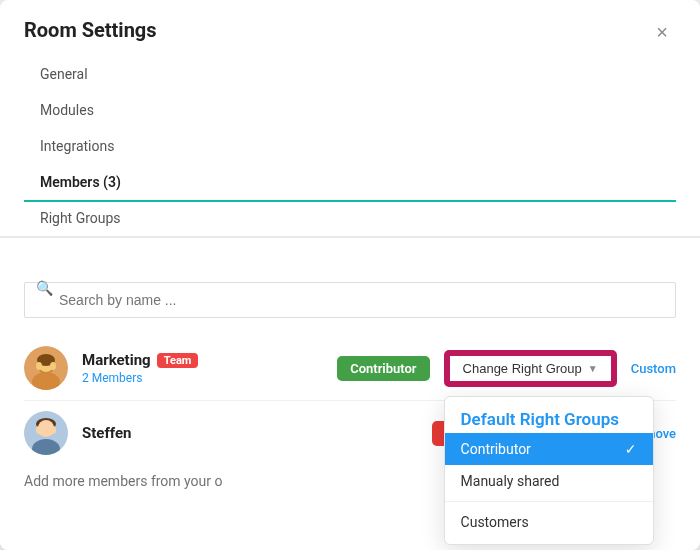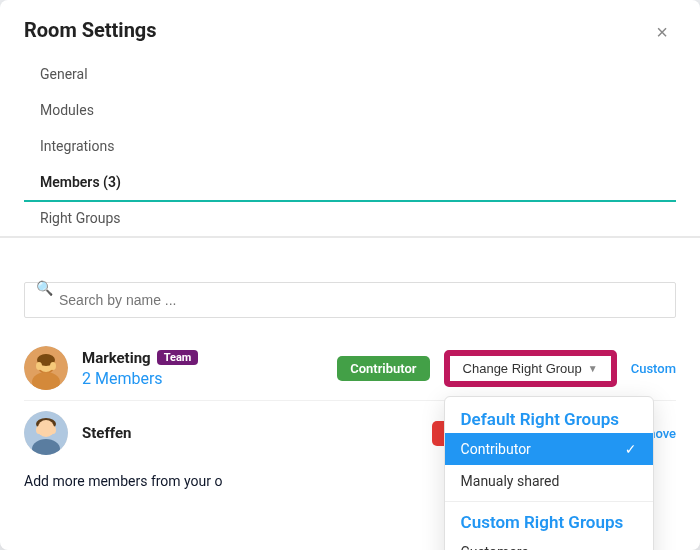--- a/index.html
+++ b/index.html
@@ -122,29 +122,29 @@
     .member-info { flex: 1; min-width: 0; }
     .member-name {
       font-size: 15px;
       font-weight: 700;
       color: #222;
       display: flex;
       align-items: center;
       gap: 6px;
     }
     .team-badge {
-      background: #701a75;
+      background: #ef4444;
       color: #fff;
       font-size: 11px;
       font-weight: 700;
       border-radius: 4px;
       padding: 1px 7px;
     }
     .member-sub {
-      font-size: 16px;
+      font-size: 12px;
       color: #2196f3;
       margin-top: 2px;
     }
     .badge-red {
       background: #e53935;
       color: #fff;
       border-radius: 5px;
       padding: 5px 13px;
       font-size: 13px;
       font-weight: 600;
@@ -174,21 +174,21 @@
     .change-right-btn .caret { font-size: 10px; color: #888; }
     .remove-link {
       color: #2196f3;
       font-size: 13px;
       font-weight: 500;
       cursor: pointer;
       white-space: nowrap;
       text-decoration: none;
     }
     .add-more-link {
-      color: #0f172a;
+      color: #737373;
       font-size: 14px;
       cursor: pointer;
       margin-top: 8px;
       display: inline-block;
     }
     
     .dropdown-menu {
       position: absolute;
       top: 46px;
       left: 0;
@@ -284,21 +284,20 @@
             <div class="dropdown-menu">
               <div class="dropdown-section-label">Default Right Groups</div>
               <div class="dropdown-item selected">
                 <span>Contributor</span>
                 <span class="check-icon">✓</span>
               </div>
               <div class="dropdown-item">
                 <span>Manualy shared</span>
               </div>
               <div class="dropdown-divider"></div>
-              <div class="dropdown-section-label">Custom Right Groups</div>
               <div class="dropdown-item">
                 <span>Customers</span>
               </div>
             </div>
           </div>
           <span class="remove-link">Custom</span>
         </div>
         <div style="height: 1px; background: rgb(240, 240, 240);"></div>
         <div class="member-row member-row-relative">
           <div class="avatar"><svg viewBox="0 0 44 44" xmlns="http://www.w3.org/2000/svg">

